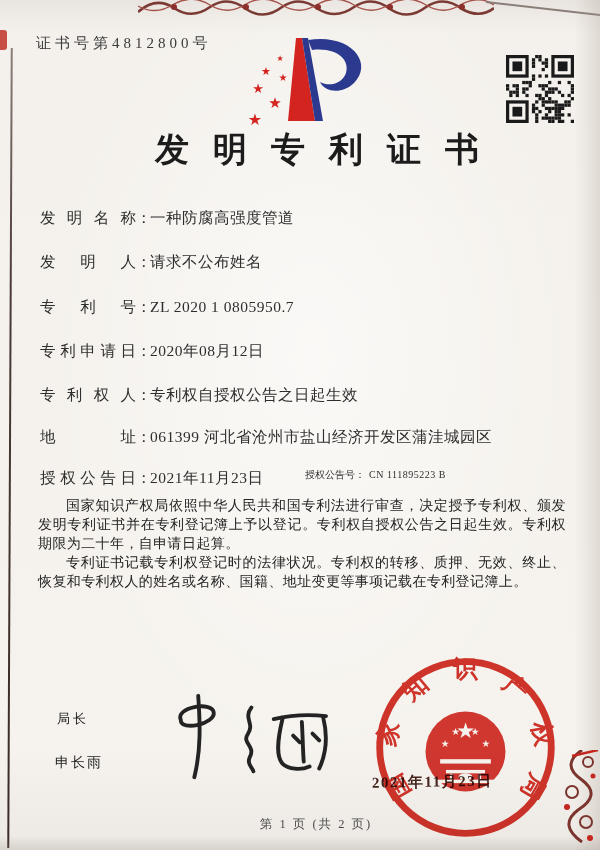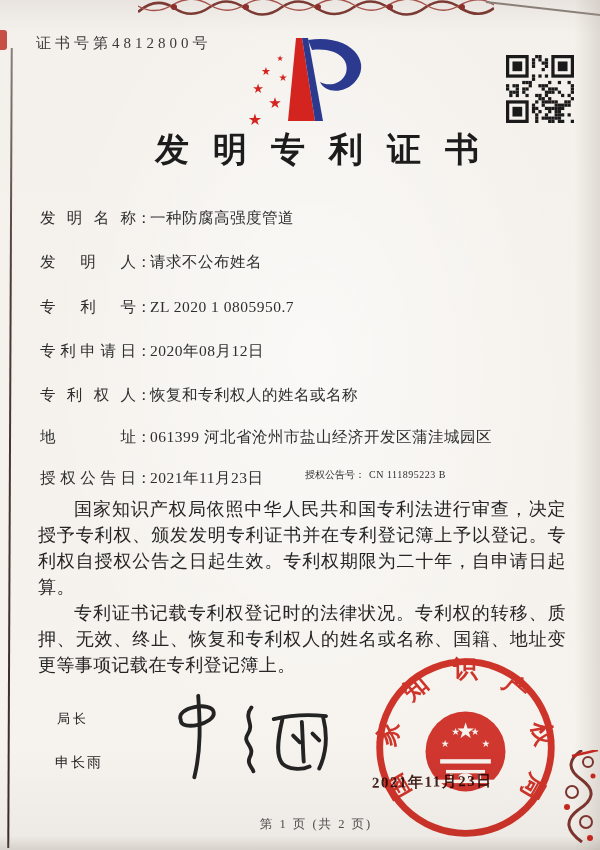--- a/index.html
+++ b/index.html
@@ -33,21 +33,21 @@
   .field-row{position:absolute;left:40px;height:22px;font-size:15.5px;color:#2e2e2e;white-space:nowrap;}
   .field-label{display:inline-block;width:96px;text-align:justify;text-align-last:justify;vertical-align:top;}
   .field-colon{display:inline-block;width:14px;}
   .field-value{letter-spacing:.5px;}
   #row-0{top:208px;} #row-1{top:252px;} #row-2{top:297px;}
   #row-3{top:341px;} #row-4{top:385px;} #row-5{top:427px;} #row-6{top:468px;}
   #grant-no{position:absolute;left:305px;top:468px;font-size:10px;color:#2e2e2e;white-space:nowrap;}
   #grant-no .field-label{width:auto;text-align:left;text-align-last:left;}
 
   
-  #body-text{left:38px;top:496px;width:528px;font-size:18px;line-height:26px;
+  #body-text{left:38px;top:496px;width:528px;font-size:14px;line-height:19px;
     text-align:justify;color:#252525;letter-spacing:.4px;}
   #body-text p{margin:0;text-indent:2em;}
 
   
   #officer-title{left:57px;top:710px;font-size:13px;letter-spacing:3px;color:#222;}
   #officer-name{left:55px;top:754px;font-size:14px;letter-spacing:2px;color:#222;}
   #signature{left:158px;top:690px;width:185px;height:92px;}
 
   
   #seal{left:368px;top:650px;width:195px;height:195px;mix-blend-mode:multiply;opacity:.93;}
@@ -233,21 +233,21 @@
   <div class="field-row" id="row-1">
     <span class="field-label">发明人</span><span class="field-colon">：</span><span class="field-value">请求不公布姓名</span>
   </div>
   <div class="field-row" id="row-2">
     <span class="field-label">专利号</span><span class="field-colon">：</span><span class="field-value">ZL 2020 1 0805950.7</span>
   </div>
   <div class="field-row" id="row-3">
     <span class="field-label">专利申请日</span><span class="field-colon">：</span><span class="field-value">2020年08月12日</span>
   </div>
   <div class="field-row" id="row-4">
-    <span class="field-label">专利权人</span><span class="field-colon">：</span><span class="field-value">恢复和专利权人的姓名或名称</span>
+    <span class="field-label">专利权人</span><span class="field-colon">：</span><span class="field-value">专利权自授权公告之日起生效</span>
   </div>
   <div class="field-row" id="row-5">
     <span class="field-label">地址</span><span class="field-colon">：</span><span class="field-value">061399 河北省沧州市盐山经济开发区蒲洼城园区</span>
   </div>
   <div class="field-row" id="row-6">
     <span class="field-label">授权公告日</span><span class="field-colon">：</span><span class="field-value">2021年11月23日</span>
   </div>
   <div id="grant-no">
     <span class="field-label">授权公告号</span><span class="field-colon">：</span><span class="field-value">CN 111895223 B</span>
   </div>

